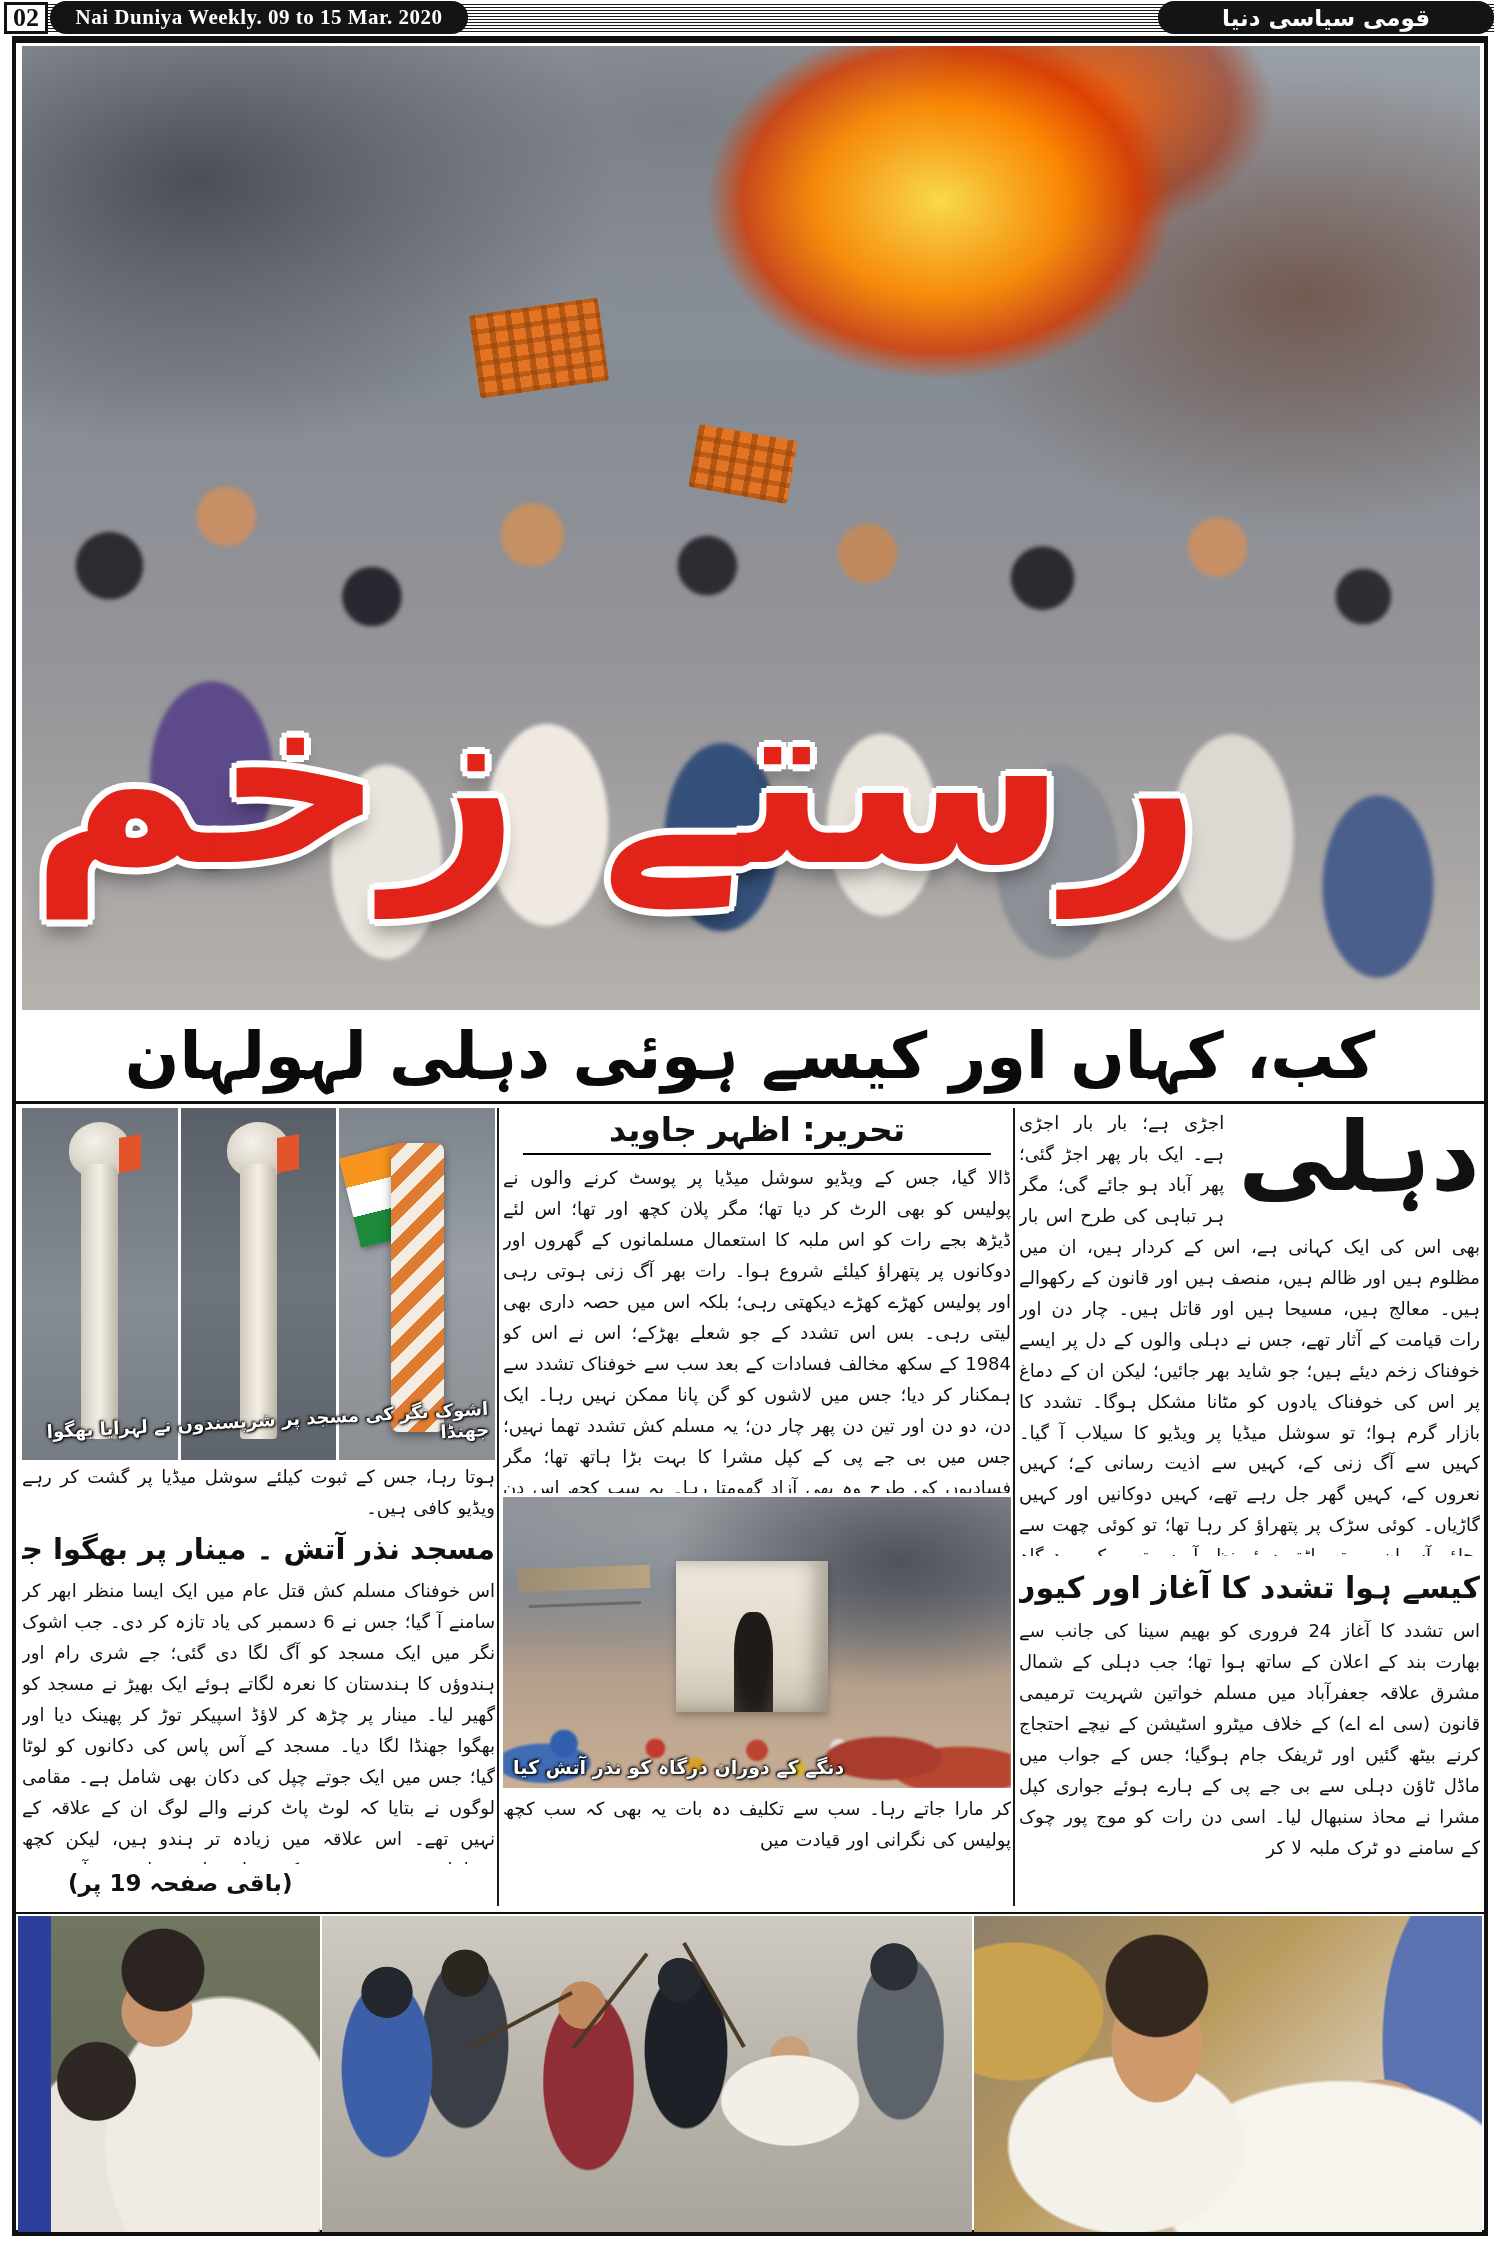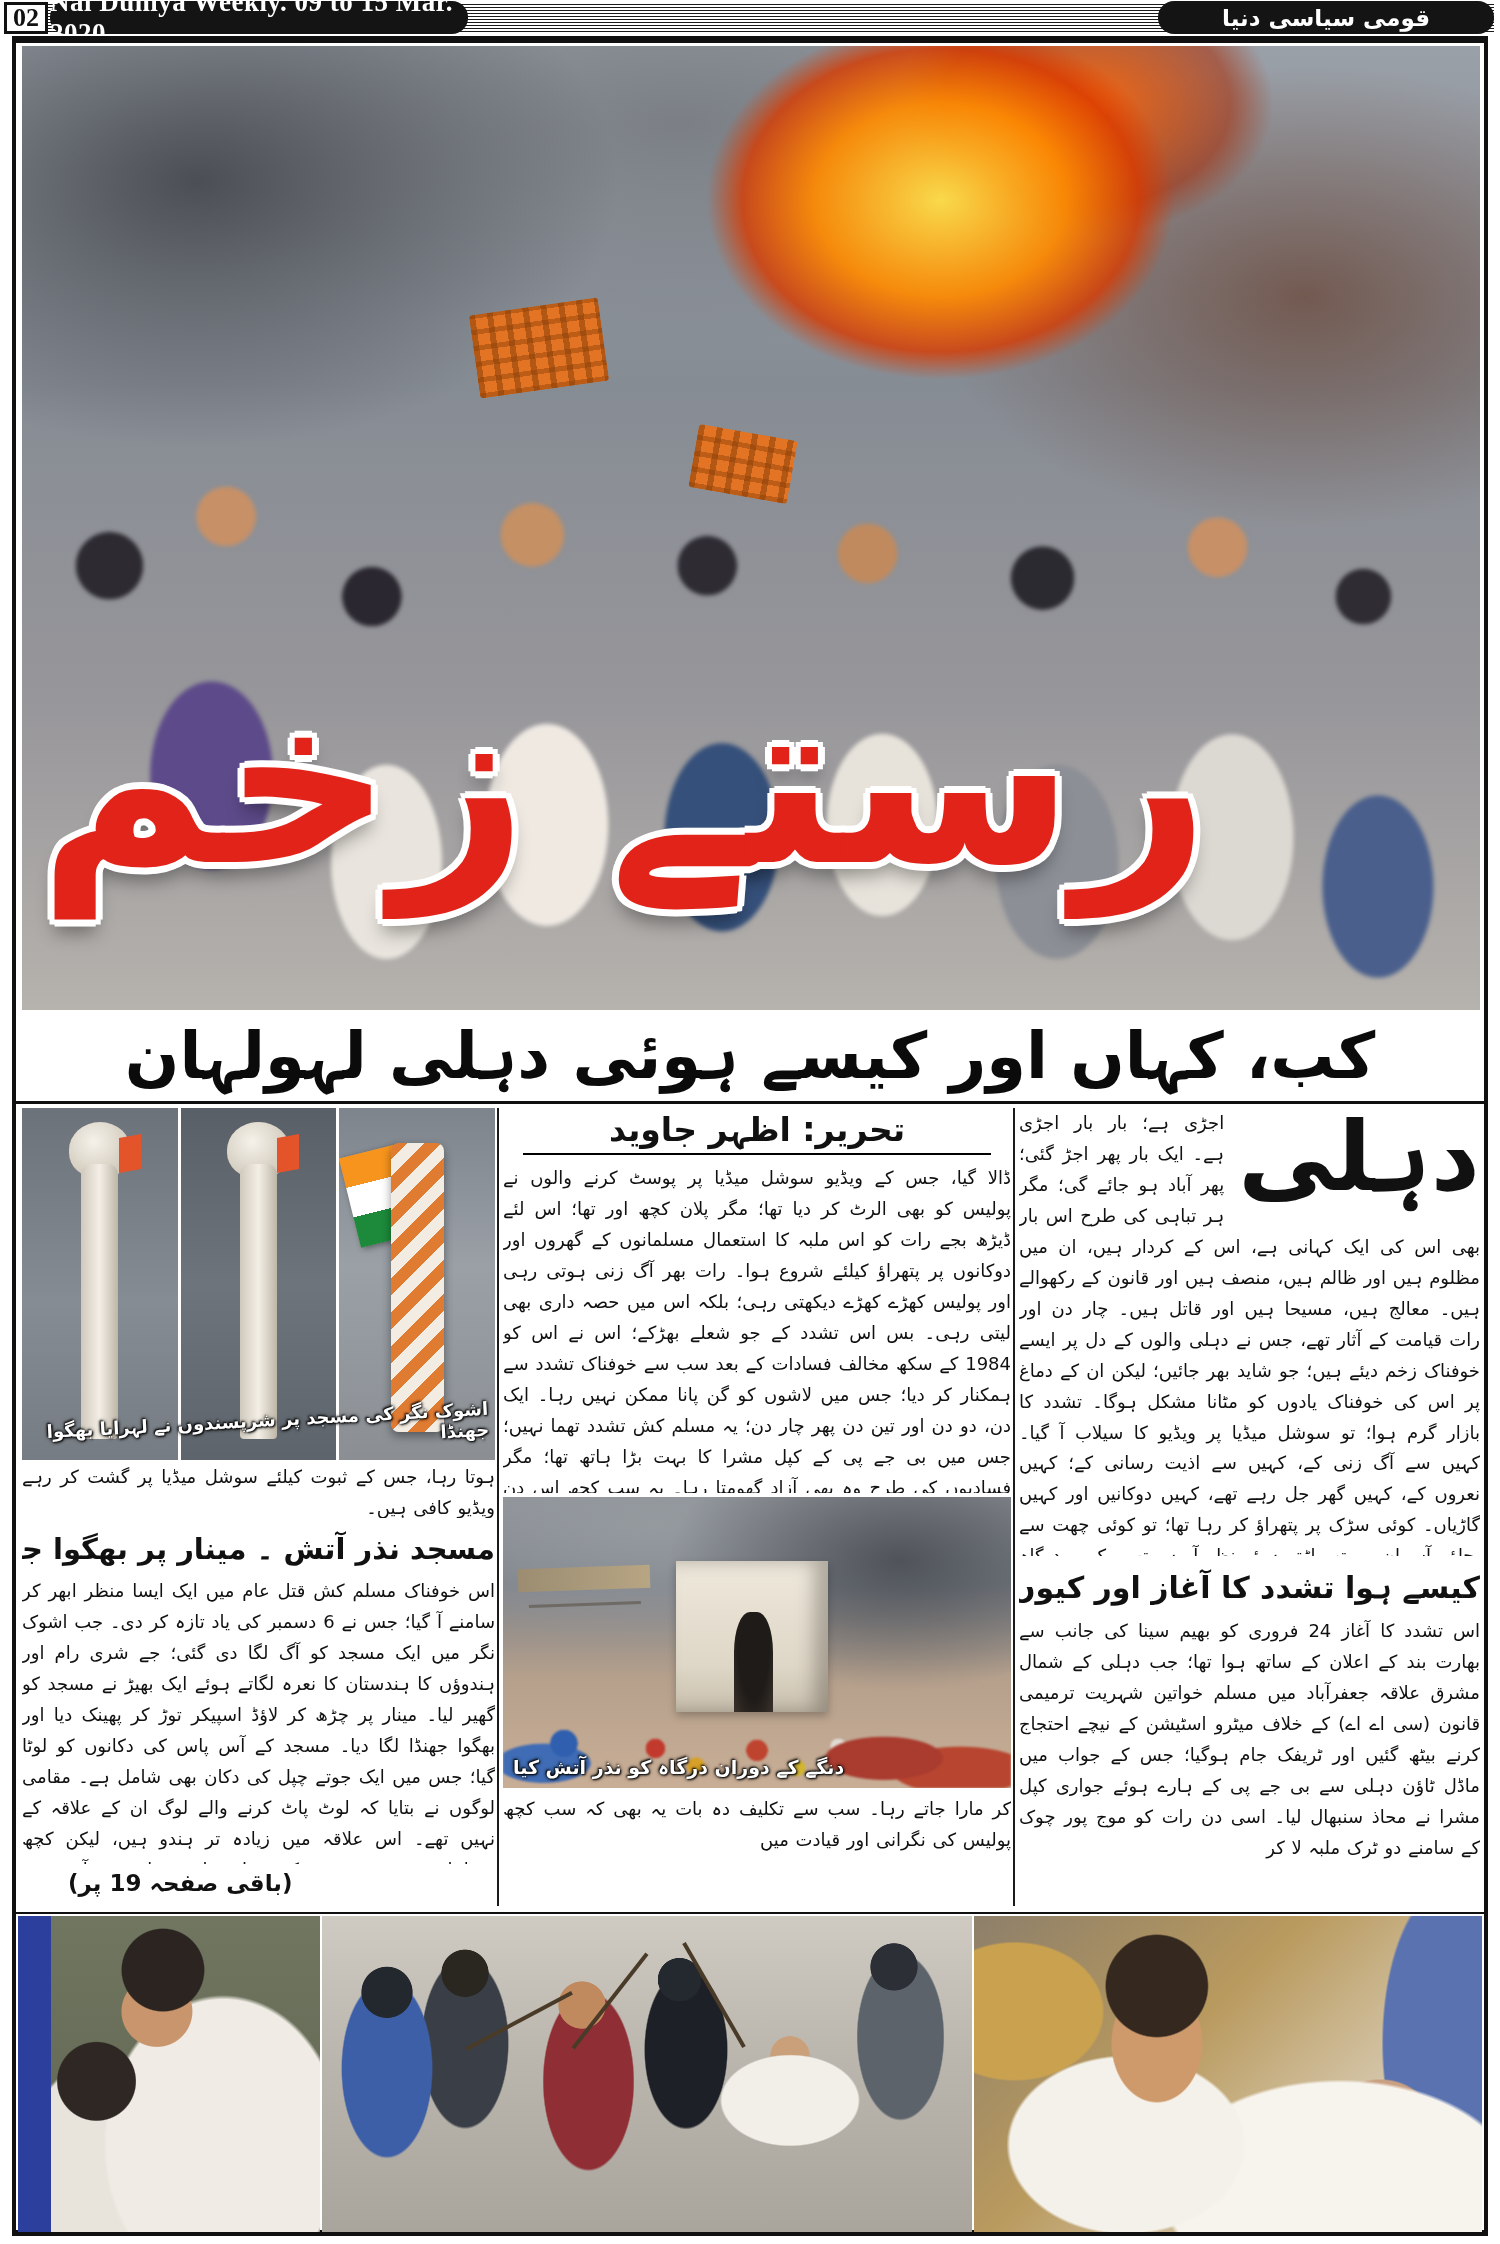--- a/index.html
+++ b/index.html
@@ -17,21 +17,21 @@
     background:#fff; border:3px solid #111; color:#111;
     font-family:"Liberation Serif", serif; font-weight:bold; font-size:26px;
     display:flex; align-items:center; justify-content:center;
   }
   .band-lines {
     position:absolute; left:48px; right:6px; top:3px; height:28px;
     background:repeating-linear-gradient(180deg,#1a1a1a 0 1px,#ffffff 1px 3px);
   }
   .banner { position:absolute; top:0; height:33px; background:#141414; border-radius:16px;
     display:flex; align-items:center; justify-content:center; color:#fff; }
-  .banner-left { left:50px; width:418px; font-family:"Liberation Serif", serif; font-weight:bold; font-size:27px; letter-spacing:.5px; }
+  .banner-left { left:50px; width:418px; font-family:"Liberation Serif", serif; font-weight:bold; font-size:21px; letter-spacing:.5px; }
   .banner-right { right:6px; width:336px; font-weight:bold; font-size:23px; direction:rtl; }
 
   
   .frame {
     position:absolute; left:12px; top:36px; width:1476px; height:2200px;
     border:4px solid #101010; border-top-width:7px; border-bottom-width:6px;
     pointer-events:none;
   }
 
   
@@ -72,21 +72,21 @@
       repeating-linear-gradient(90deg, rgba(140,60,0,.55) 0 6px, transparent 6px 18px),
       repeating-linear-gradient(0deg, rgba(140,60,0,.45) 0 5px, transparent 5px 16px),
       #e8731f;
     transform:rotate(-8deg); opacity:.95;
   }
   .crate.c1 { left:31%; top:27%; }
   .crate.c2 { left:46%; top:40%; width:100px; height:64px; transform:rotate(10deg); }
 
   
   .headline-main {
-    position:absolute; left:144px; top:560px; width:960px; height:440px;
+    position:absolute; left:136px; top:560px; width:960px; height:440px;
     display:flex; align-items:center; justify-content:center;
     direction:rtl; font-weight:bold; font-size:235px; line-height:1;
     color:#e2231a;
     text-shadow:
       -7px 0 0 #fff, 7px 0 0 #fff, 0 -7px 0 #fff, 0 7px 0 #fff,
       -5px -5px 0 #fff, 5px -5px 0 #fff, -5px 5px 0 #fff, 5px 5px 0 #fff,
       0 14px 18px rgba(0,0,0,.35);
     white-space:nowrap;
   }
 

